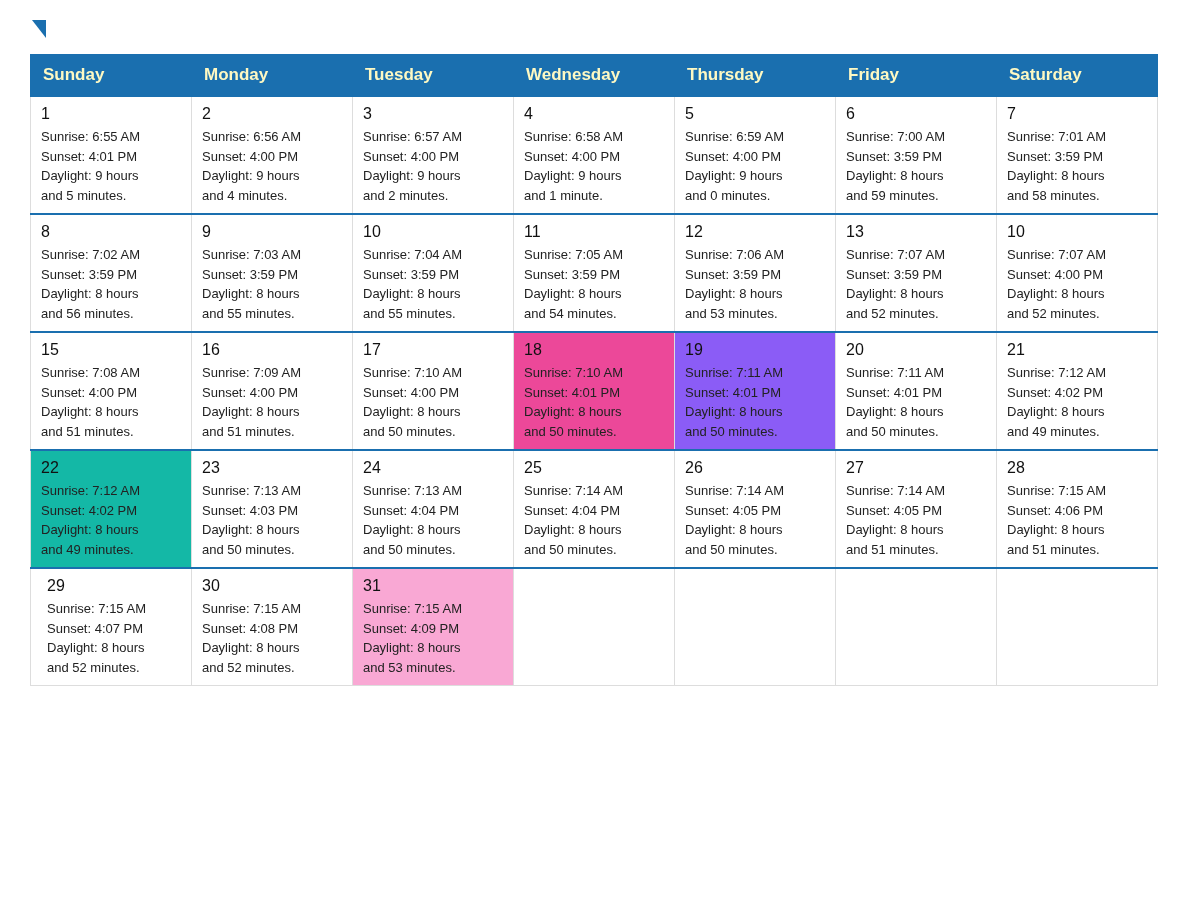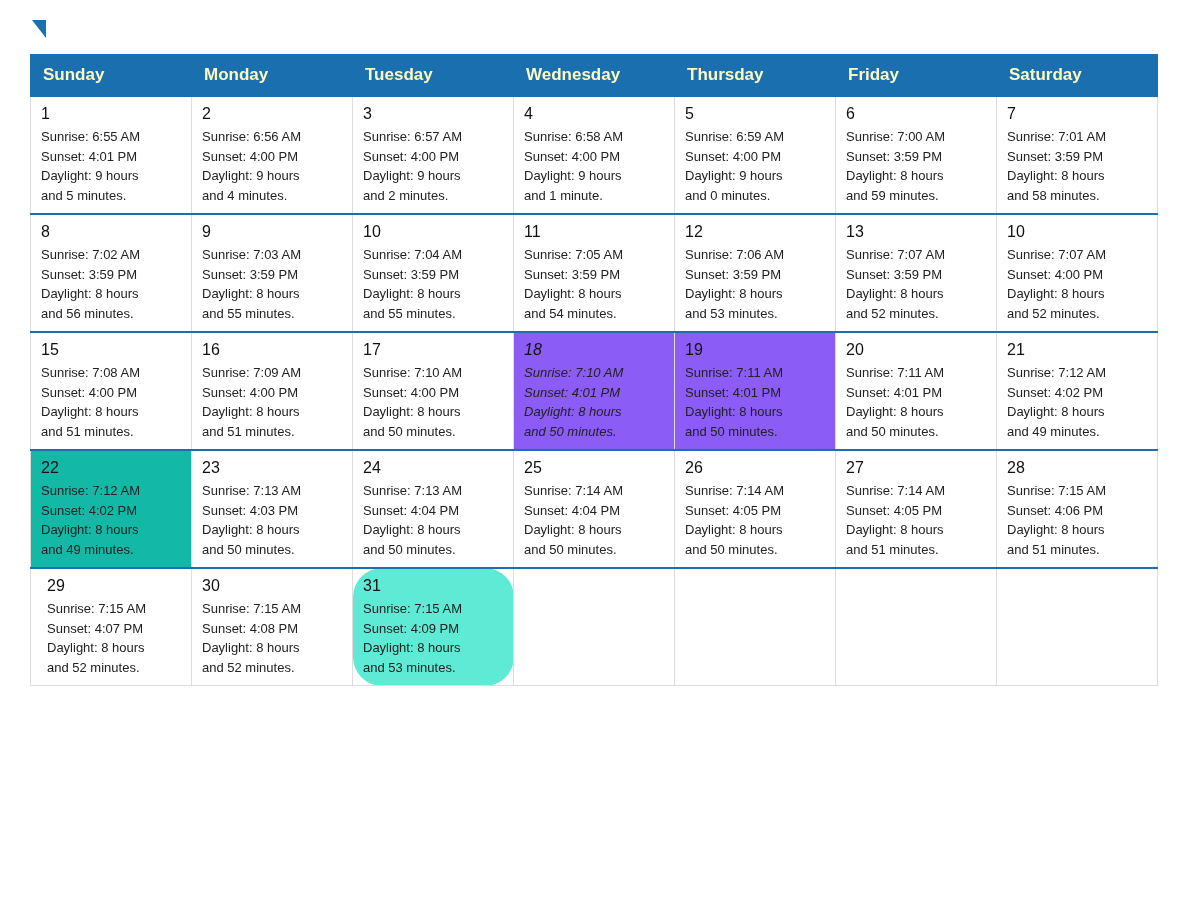--- a/index.html
+++ b/index.html
@@ -205,21 +205,21 @@
           <div class="day-info">Sunrise: 7:08 AM<br>Sunset: 4:00 PM<br>Daylight: 8 hours<br>and 51 minutes.</div>
         </td>
         <td style="background: rgb(255, 255, 255);">
           <span class="day-number">16</span>
           <div class="day-info">Sunrise: 7:09 AM<br>Sunset: 4:00 PM<br>Daylight: 8 hours<br>and 51 minutes.</div>
         </td>
         <td style="background: rgb(255, 255, 255); border-radius: 15px;">
           <span class="day-number">17</span>
           <div class="day-info">Sunrise: 7:10 AM<br>Sunset: 4:00 PM<br>Daylight: 8 hours<br>and 50 minutes.</div>
         </td>
-        <td style="background: #8b5cf6; font-style: italic;">
+        <td style="background: #ec4899;">
           <span class="day-number">18</span>
           <div class="day-info">Sunrise: 7:10 AM<br>Sunset: 4:01 PM<br>Daylight: 8 hours<br>and 50 minutes.</div>
         </td>
         <td style="background: #8b5cf6;">
           <span class="day-number">19</span>
           <div class="day-info">Sunrise: 7:11 AM<br>Sunset: 4:01 PM<br>Daylight: 8 hours<br>and 50 minutes.</div>
         </td>
         <td style="background: rgb(255, 255, 255);">
           <span class="day-number">20</span>
           <div class="day-info">Sunrise: 7:11 AM<br>Sunset: 4:01 PM<br>Daylight: 8 hours<br>and 50 minutes.</div>
@@ -261,21 +261,21 @@
       </tr>
       <tr>
         <td style="background: rgb(255, 255, 255); padding-left: 16px;">
           <span class="day-number">29</span>
           <div class="day-info">Sunrise: 7:15 AM<br>Sunset: 4:07 PM<br>Daylight: 8 hours<br>and 52 minutes.</div>
         </td>
         <td style="background: rgb(255, 255, 255);">
           <span class="day-number">30</span>
           <div class="day-info">Sunrise: 7:15 AM<br>Sunset: 4:08 PM<br>Daylight: 8 hours<br>and 52 minutes.</div>
         </td>
-        <td style="background: #5eead4; border-radius: 29px;">
+        <td style="background: #f9a8d4;">
           <span class="day-number">31</span>
           <div class="day-info">Sunrise: 7:15 AM<br>Sunset: 4:09 PM<br>Daylight: 8 hours<br>and 53 minutes.</div>
         </td>
         <td class="empty" style="background: rgb(255, 255, 255);"></td>
         <td class="empty" style="background: rgb(255, 255, 255);"></td>
         <td class="empty" style="background: rgb(255, 255, 255);"></td>
         <td class="empty" style="background: rgb(255, 255, 255);"></td>
       </tr>
     </tbody>
 </table>

